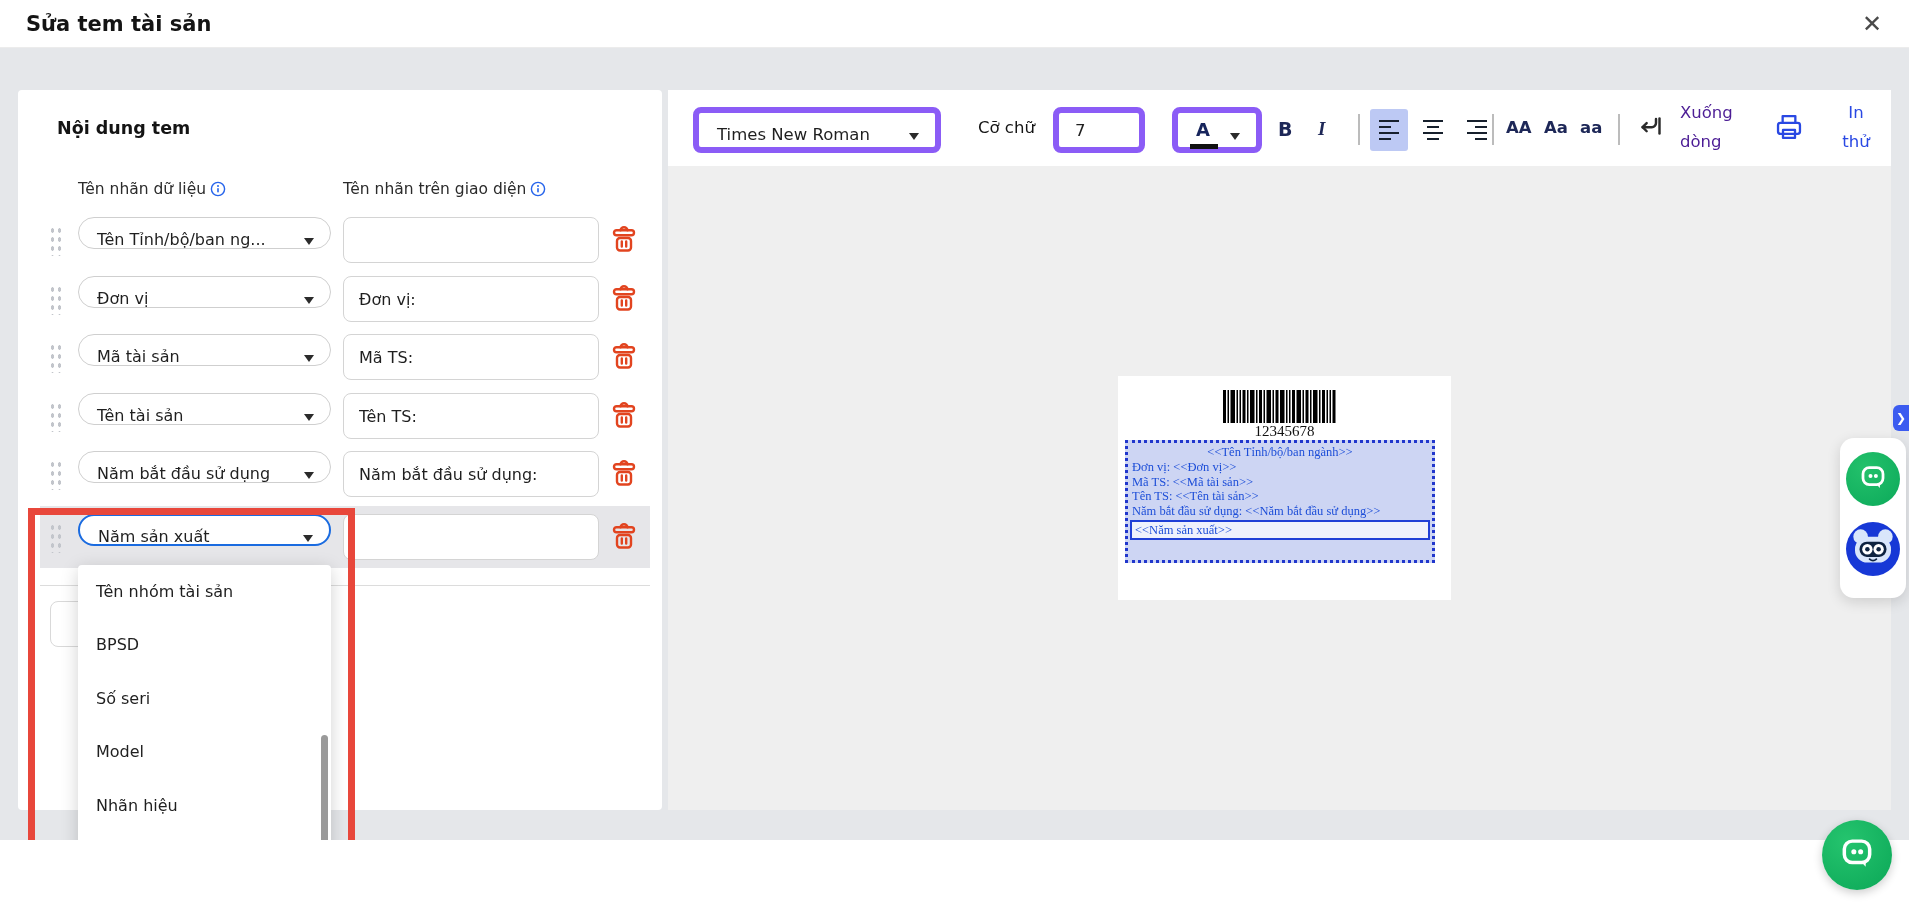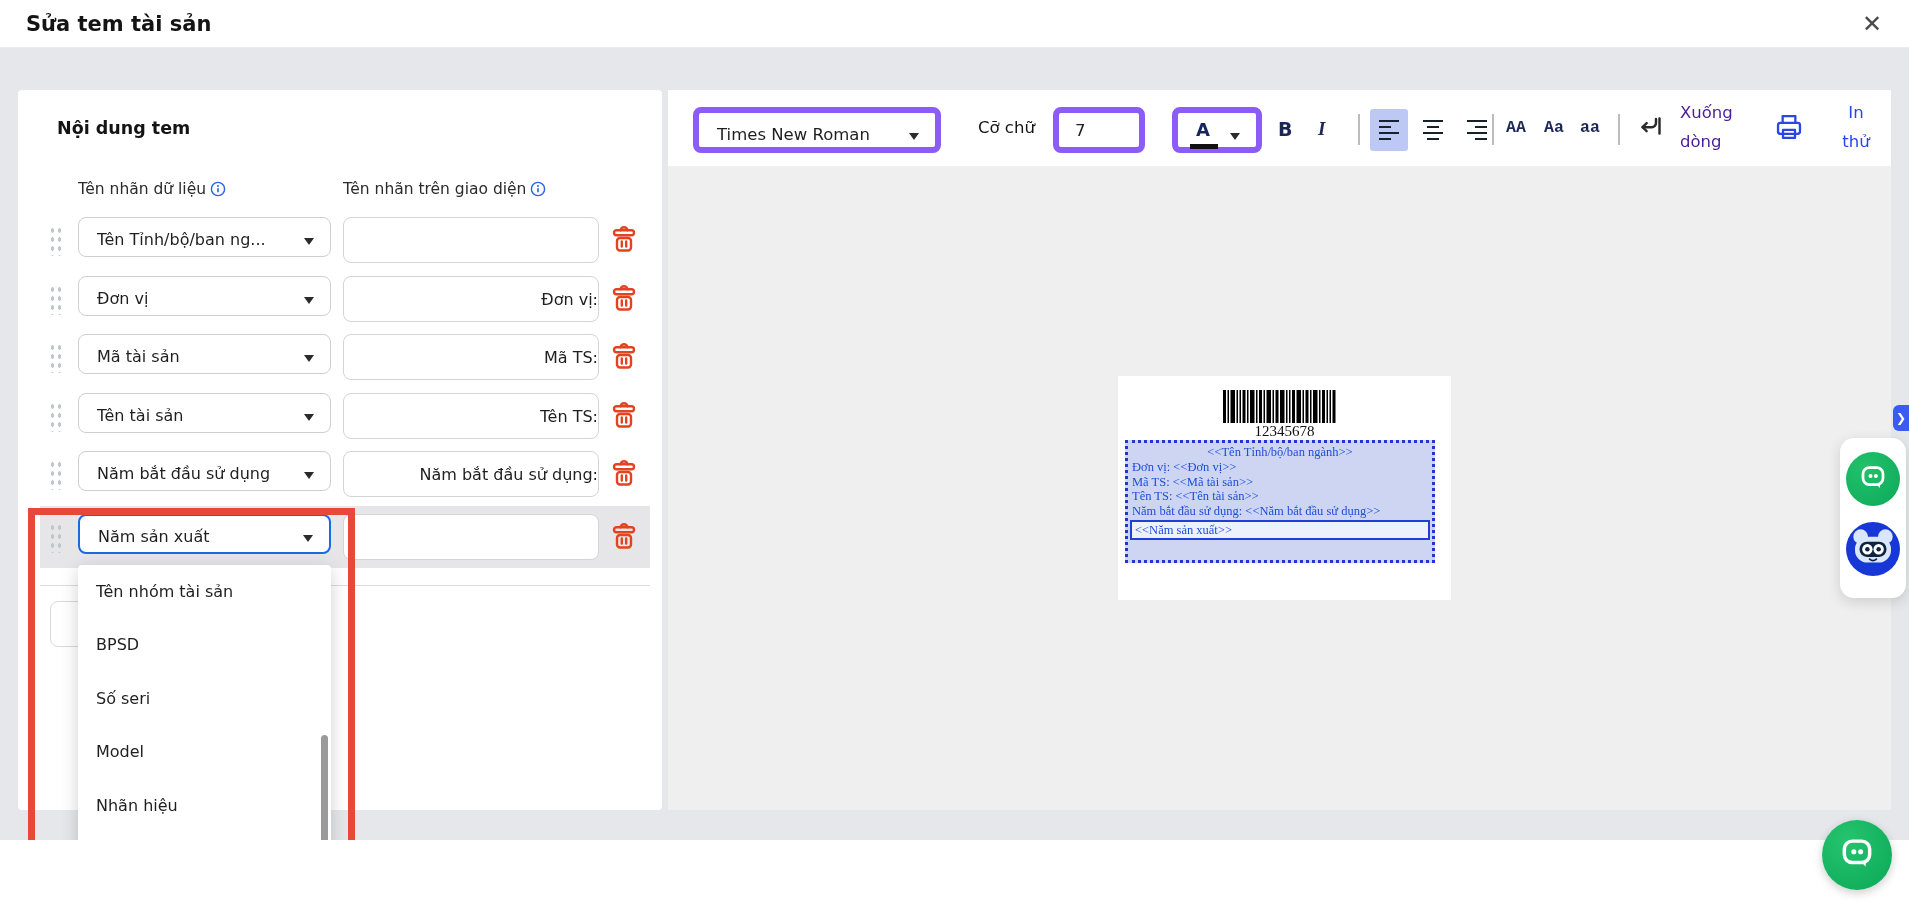--- a/index.html
+++ b/index.html
@@ -27,25 +27,25 @@
   .col-h1 { left:60px; width:253px; }
   .col-h2 { left:325px; width:256px; }
   .info-ic { display:inline-block; vertical-align:-3px; margin-left:4px; }
   .active-strip { position:absolute; left:22px; top:416px; width:610px; height:62px; background:#e6e6e9; }
   .hidden-divider { position:absolute; left:22px; top:495px; width:610px; height:1px; background:#dcdcdc; }
   .row7-frag { position:absolute; left:32px; top:511px; width:281px; height:46px; background:#fff; border:1px solid #d9d9d9; border-radius:8px; }
   .lrow { position:absolute; left:0; width:644px; height:46px; }
   .drag { position:absolute; left:30px; top:8px; width:14px; height:31px;
           background-image:radial-gradient(#c2c5cb 1.7px, transparent 1.9px);
           background-size:7px 9px; background-position:1px 1px; }
-  .fsel { position:absolute; left:60px; top:0; width:253px; height:40px; border:1px solid #cfcfcf; border-radius:8px; background:#fff; font-size:16px; line-height:44px; padding-left:18px; white-space:nowrap; overflow:hidden; }
+  .fsel { position:absolute; left:60px; top:0; width:253px; height:32px; border:1px solid #cfcfcf; border-radius:16px; background:#fff; font-size:16px; line-height:44px; padding-left:18px; white-space:nowrap; overflow:hidden; }
   .fsel.focused { border:2px solid #1a6be0; line-height:42px; }
   .caret { position:absolute; right:16px; top:20px; width:0; height:0; border-left:5.5px solid transparent; border-right:5.5px solid transparent; border-top:7px solid #2b2b2b; }
   .fsel.focused .caret { top:19px; }
-  .finp { position:absolute; left:325px; top:0; width:256px; height:46px; border:1px solid #d4d4d4; border-radius:8px; background:#fff; font-size:16px; padding-left:8px; color:#1f1f1f; font-family:inherit;text-align:right; }
+  .finp { position:absolute; left:325px; top:0; width:256px; height:46px; border:1px solid #d4d4d4; border-radius:8px; background:#fff; font-size:16px; padding-left:15px; color:#1f1f1f; font-family:inherit; }
   .trash { position:absolute; left:592px; top:8px; width:28px; height:30px; background:none; border:none; cursor:pointer; }
   
   .menu { position:absolute; left:60px; top:475px; width:253px; height:338px; background:#fff; border-radius:4px; box-shadow:0 4px 18px rgba(0,0,0,.18); z-index:6; overflow:hidden; }
   .menu-item { height:53.4px; line-height:53.4px; padding-left:18px; font-size:16px; color:#1f1f1f; white-space:nowrap; }
   .menu-thumb { position:absolute; right:3px; top:170px; width:7px; height:145px; background:#9a9a9a; border-radius:4px; }
   .red-box { position:absolute; left:10px; top:418px; width:327px; height:389px; border:7px solid #e8473b; z-index:9; pointer-events:none; }
   
   .toolbar { position:absolute; left:668px; top:90px; width:1223px; height:76px; background:#fff; z-index:1; }
   .tb-ctl { position:absolute; top:17px; height:46px; border:6px solid #8b5cf6; border-radius:8px; background:#fff; }
   .font-sel { left:25px; width:248px; font-size:16.5px; line-height:44px; padding-left:18px; }
@@ -55,21 +55,21 @@
   .color-A { position:absolute; left:18px; top:6px; font-size:18px; font-weight:bold; color:#17255c; }
   .color-bar { position:absolute; left:12px; top:31px; width:28px; height:4.5px; background:#111; }
   .tb-txtbtn { position:absolute; top:28px; font-weight:bold; color:#1d2757; background:none; border:none; font-family:inherit; cursor:pointer; }
   .b-btn { left:610px; font-size:19px; }
   .i-btn { left:650px; font-size:19px; font-family:"Liberation Serif","DejaVu Serif",serif; font-style:italic; }
   .tb-sep { position:absolute; top:24px; width:2px; height:31px; background:#bcbcbc; }
   .align-btn { position:absolute; top:19px; width:38px; height:42px; border:none; background:none; border-radius:3px; cursor:pointer; padding:10px 9px; }
   .align-btn.active { background:#bdc9f4; }
   .al-line { height:2.2px; background:#17202d; margin-bottom:3.6px; }
   .al-l .s { width:62%; } .al-c .s { width:62%; margin:0 auto 3.6px; } .al-r .s { width:62%; margin-left:38%; }
-  .aa-btn { font-size:16.5px;font-family:Liberation Mono, monospace; }
+  .aa-btn { font-size:16.5px; }
   .wrap-btn { position:absolute; left:966px; top:22px; width:30px; height:30px; background:none; border:none; cursor:pointer; }
   .wrap-lbl { position:absolute; left:1012px; top:8px; width:86px; text-align:left; font-size:16.5px; color:#4c1d95; line-height:29px; }
   .print-btn { position:absolute; left:1106px; top:22px; width:30px; height:30px; background:none; border:none; cursor:pointer; }
   .intest { position:absolute; left:1160px; top:8px; width:56px; text-align:center; font-size:16.5px; color:#2948e3; line-height:29px; cursor:pointer; }
   
   .preview { position:absolute; left:668px; top:166px; width:1223px; height:644px; background:#efefef; z-index:1; }
   .label-card { position:absolute; left:450px; top:210px; width:333px; height:224px; background:#fff; }
   .bc-wrap { position:absolute; left:105px; top:14px; width:114px; height:33px; }
   .bc-digits { position:absolute; left:0; top:47px; width:333px; text-align:center; font-family:"Liberation Serif","DejaVu Serif",serif; font-size:15px; color:#111; }
   .sel-zone { position:absolute; left:7px; top:64px; width:310px; height:123px; background:#cdd5f3; border:3px dotted #2036cc; font-family:"Liberation Serif","DejaVu Serif",serif; font-size:12.5px; line-height:14.8px; color:#1d4ed8; padding:2px 4px; }

